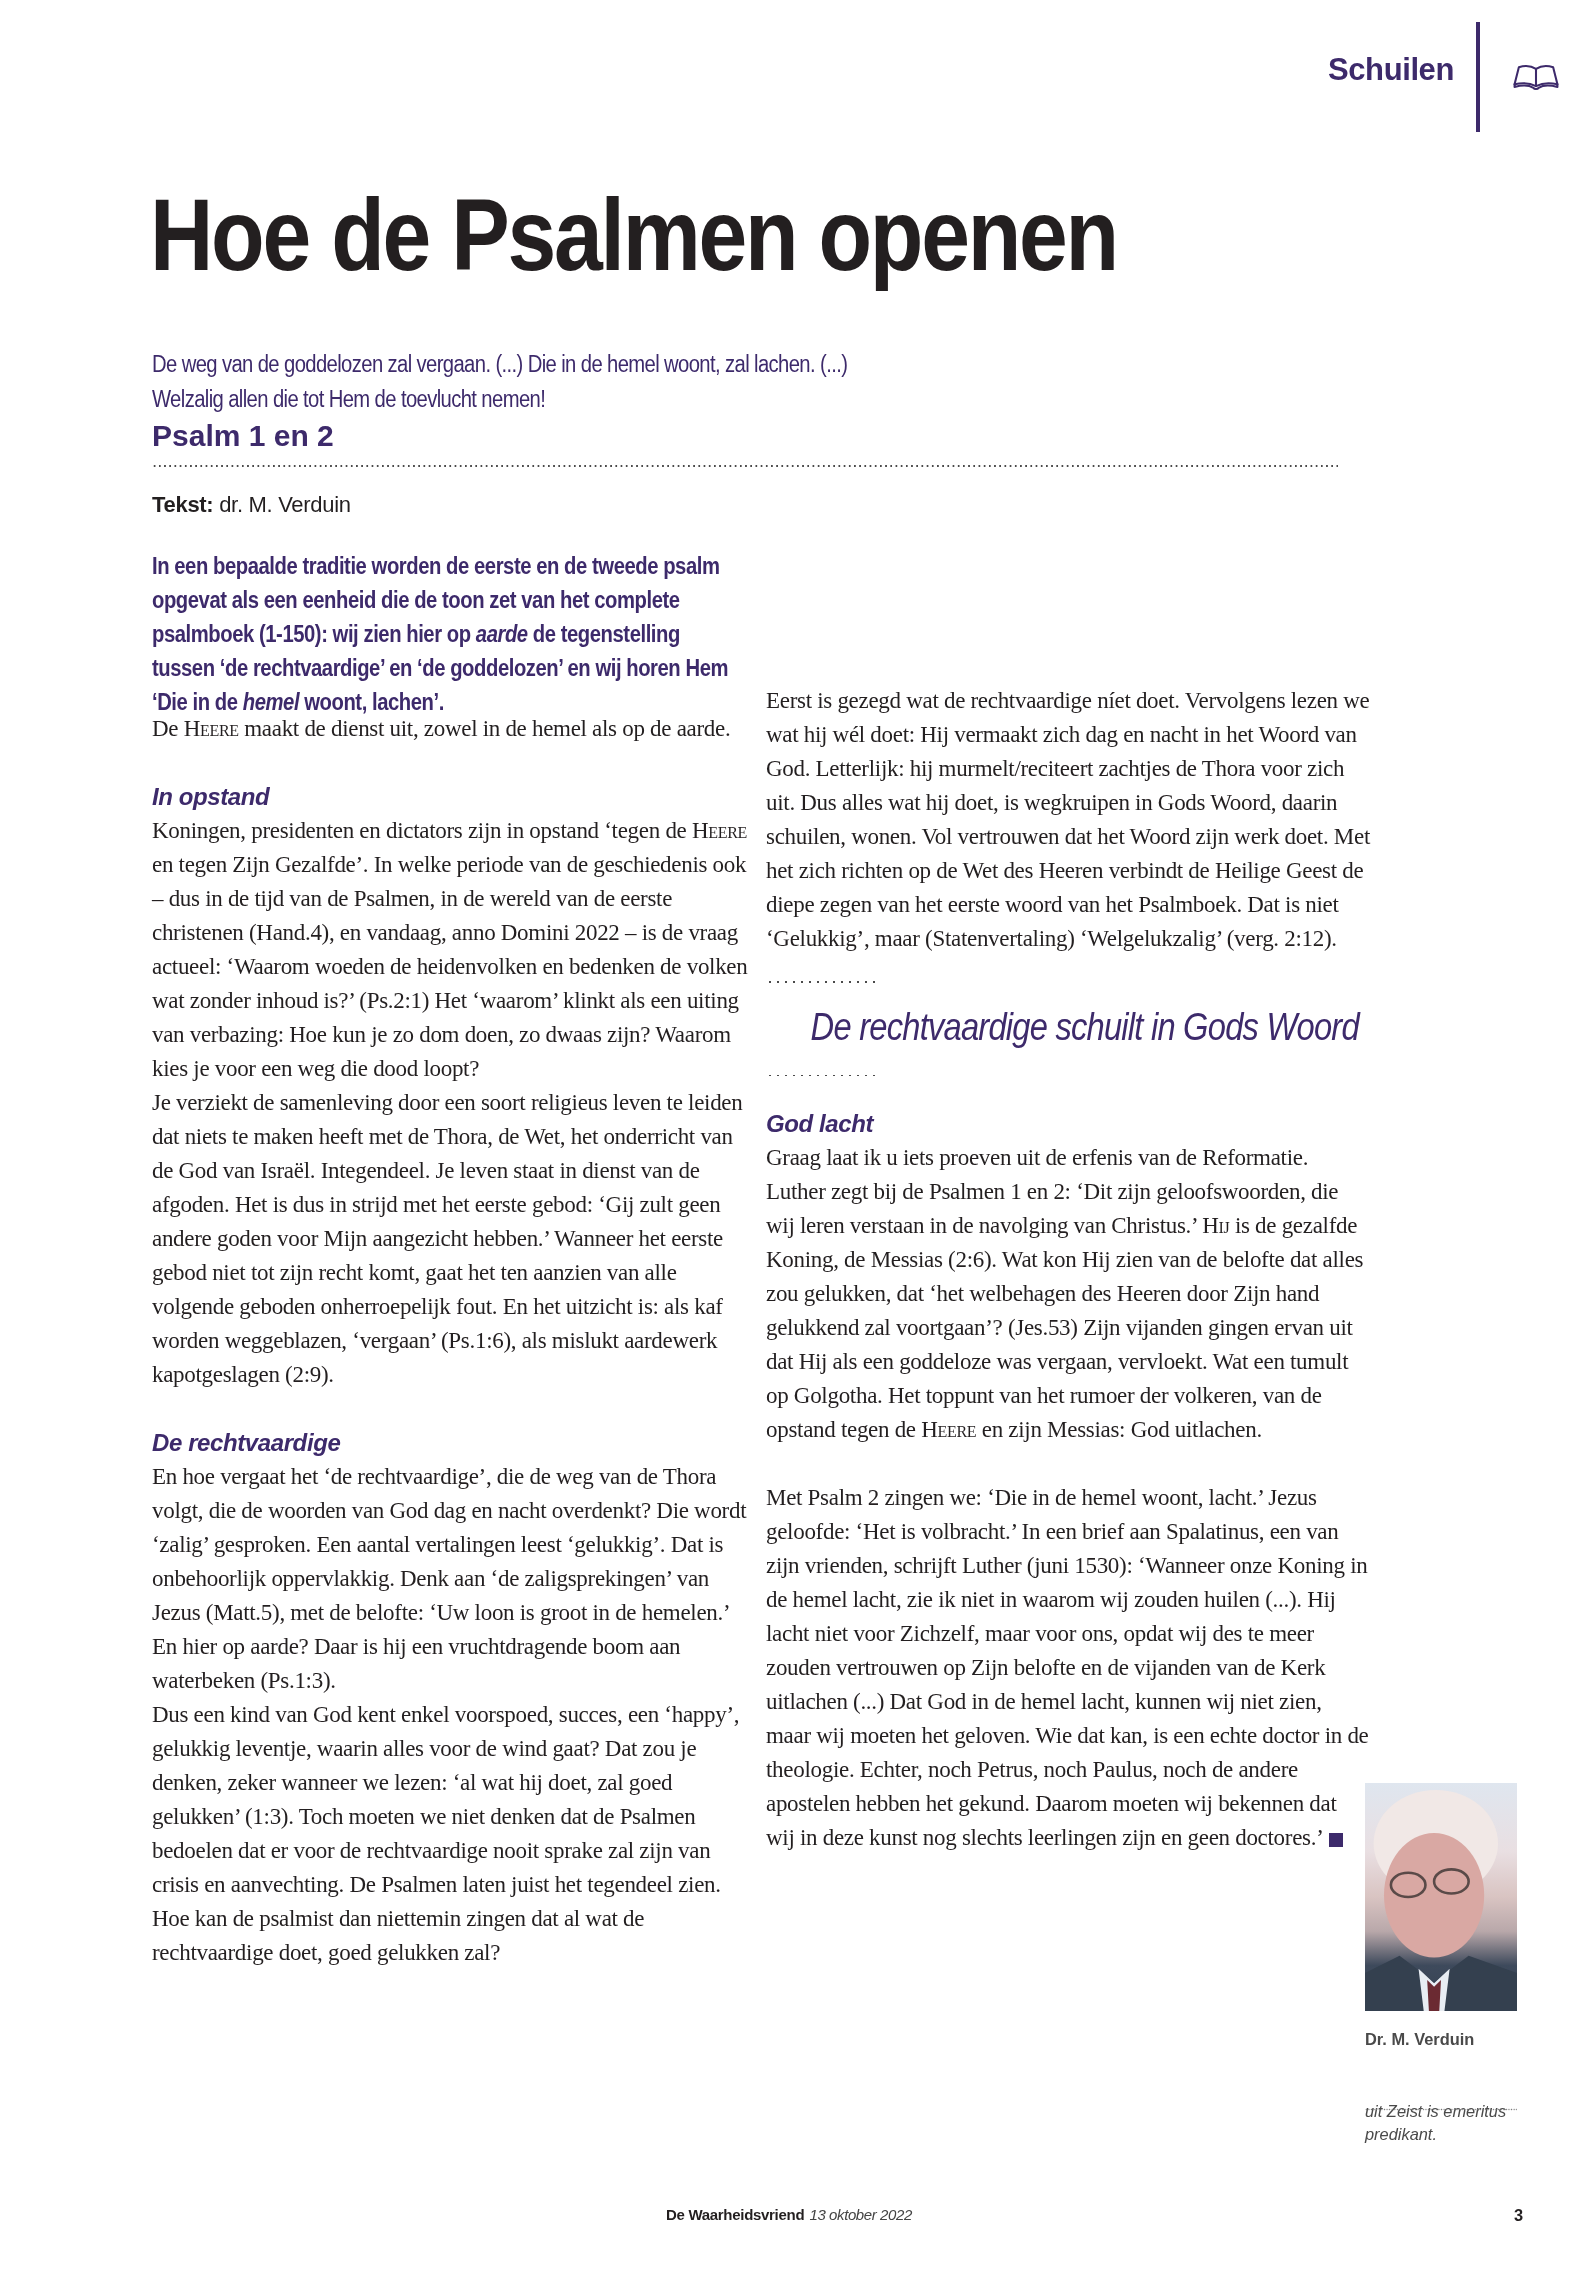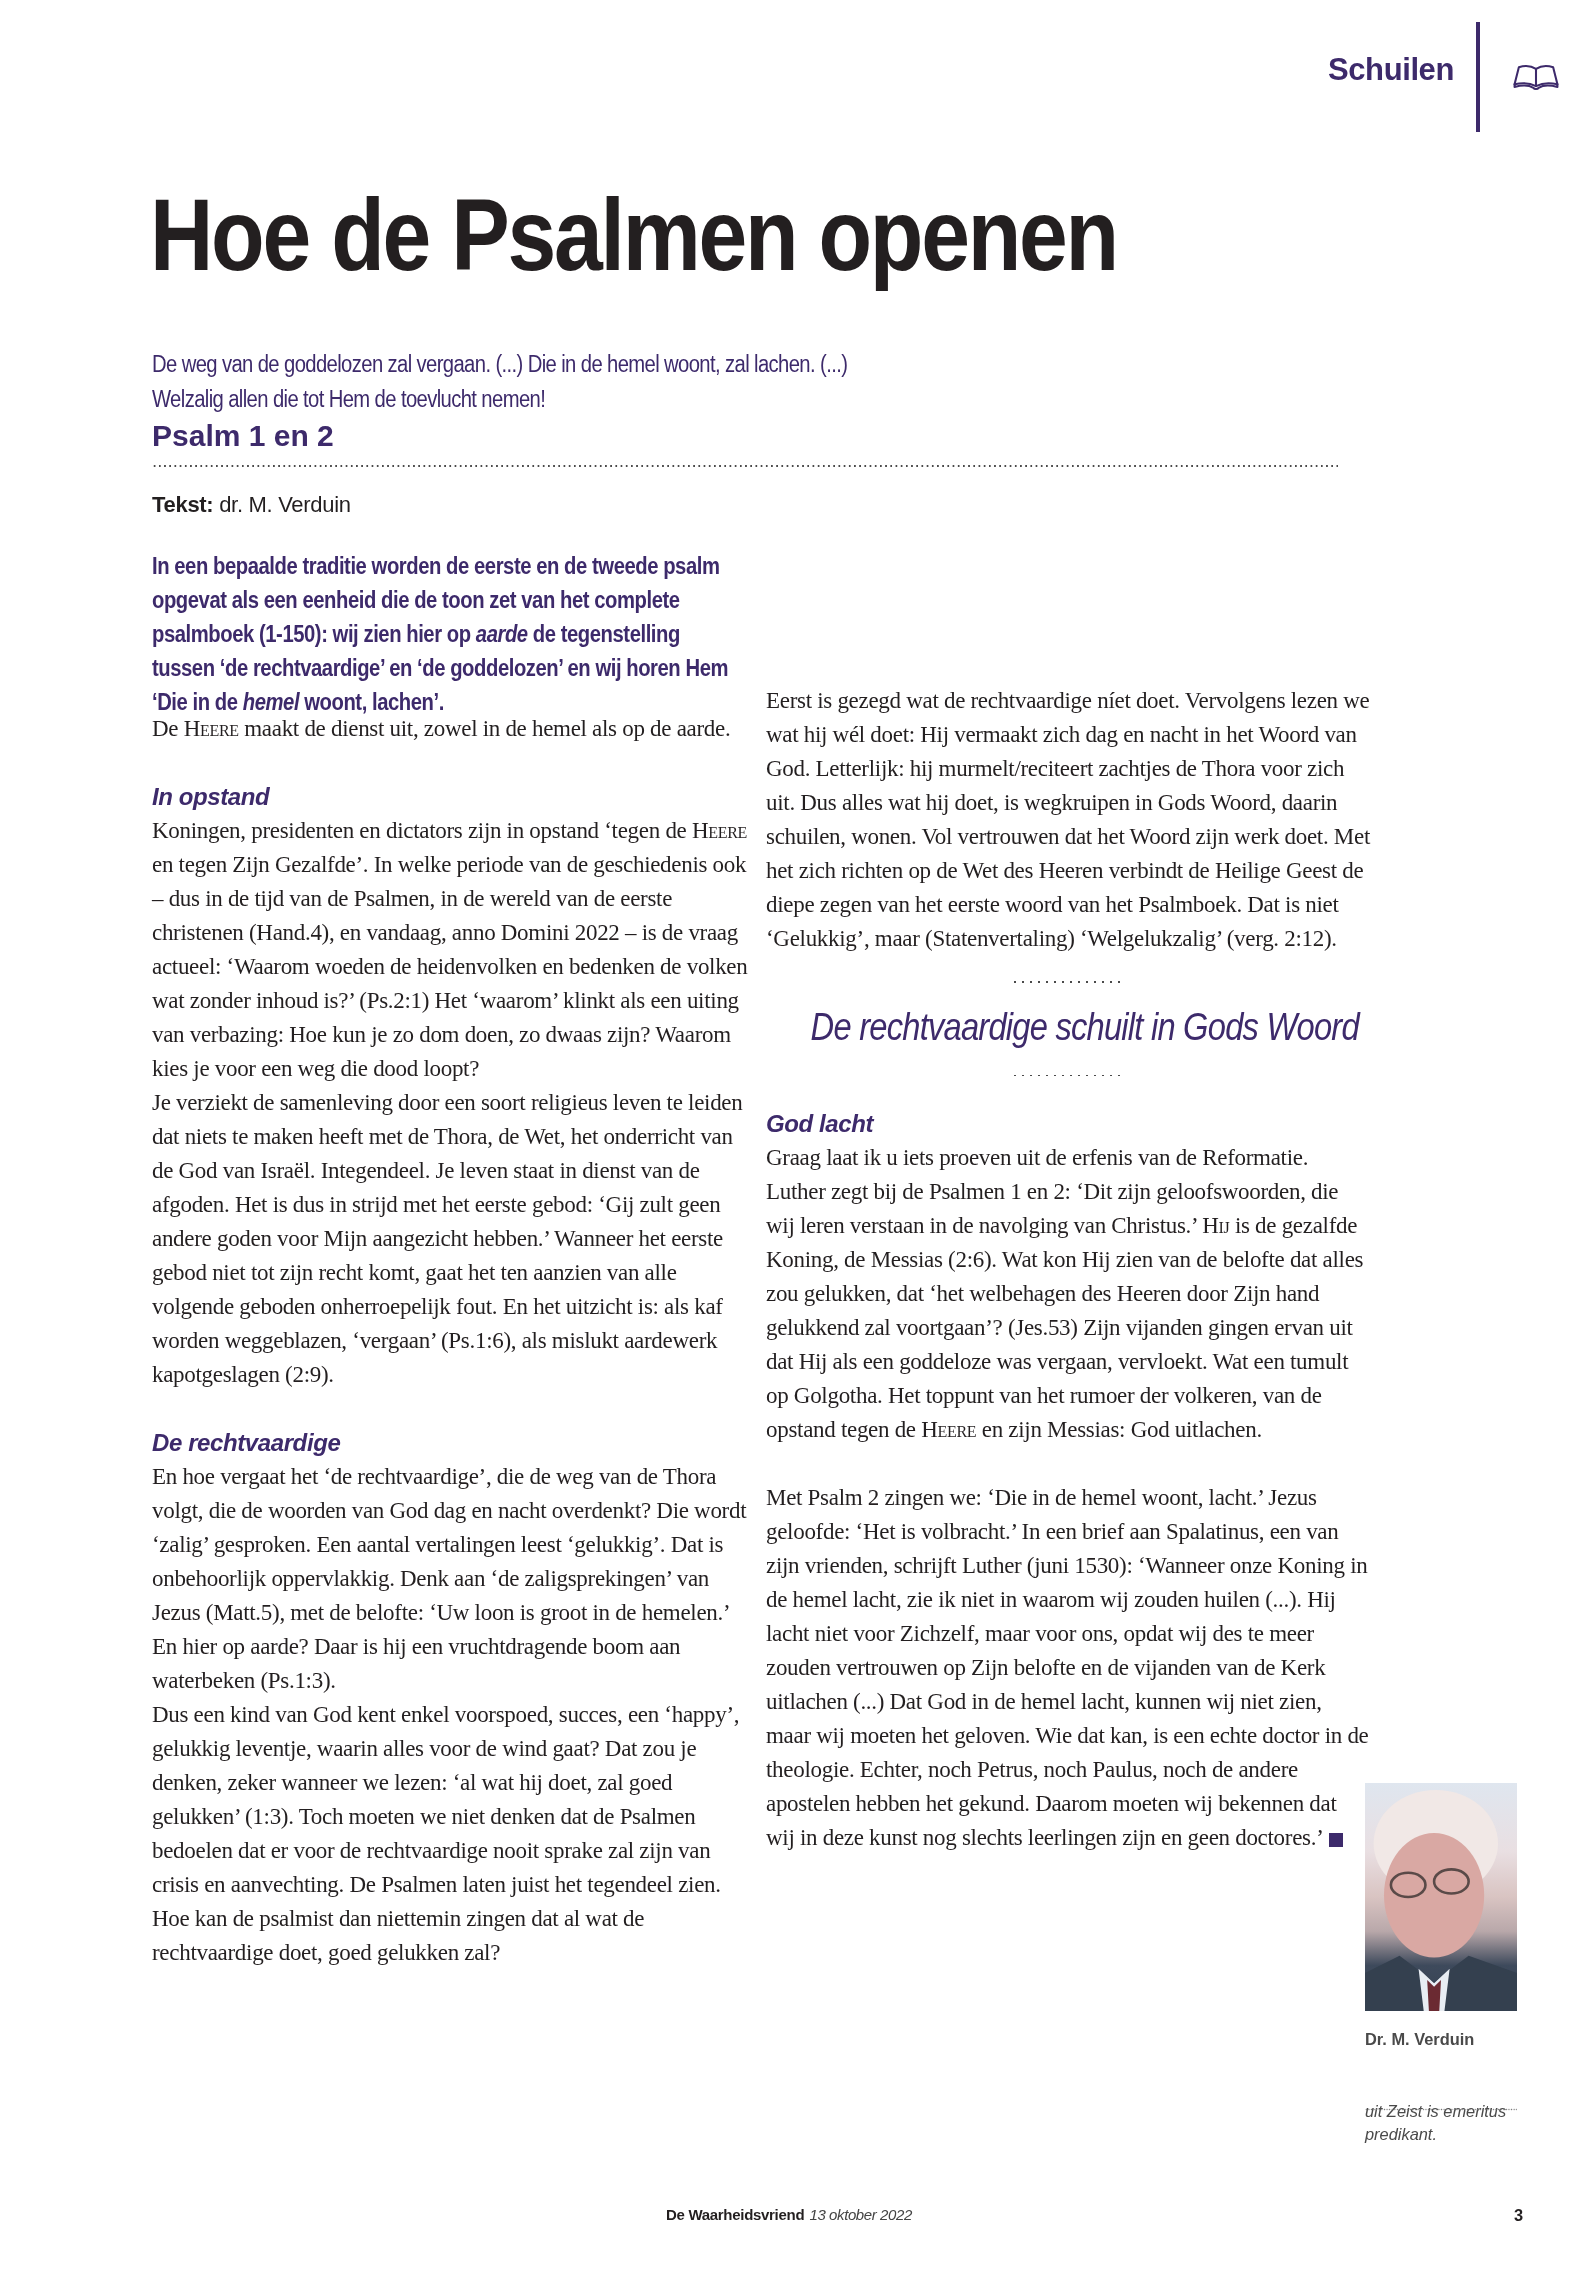--- a/index.html
+++ b/index.html
@@ -63,21 +63,21 @@
   .body-text {
     font-size: 23px; line-height: 34px; color: #231f20; letter-spacing: -0.3px;
   }
   .para { margin-bottom: 34px; }
   .para-tight { margin-bottom: 0; }
   .sc { font-variant: small-caps; }
   .subhead {
     font-family: "Liberation Sans", "DejaVu Sans", sans-serif; font-style: italic; font-weight: bold;
     font-size: 24px; line-height: 34px; color: #3d2a6b; letter-spacing: -0.4px;
   }
-  .pullquote-wrap { text-align: center; margin: 8.6px 0 26px 0; }
+  .pullquote-wrap { text-align: left; margin: 8.6px 0 26px 0; }
   .short-dots {
     display: inline-block; width: 114px; height: 3.5px;
     background-image: radial-gradient(circle, #4a4a4a 0.9px, transparent 1.2px);
     background-size: 8px 3.5px; background-repeat: repeat-x;
   }
   .pullquote {
     font-family: "Liberation Sans", "DejaVu Sans", sans-serif; font-style: italic;
     font-size: 38px; line-height: 48px; color: #3d2a6b; letter-spacing: -0.9px;
     margin: 15.5px 0 14px; white-space: nowrap; transform: scaleX(0.86); display: inline-block;
   }

